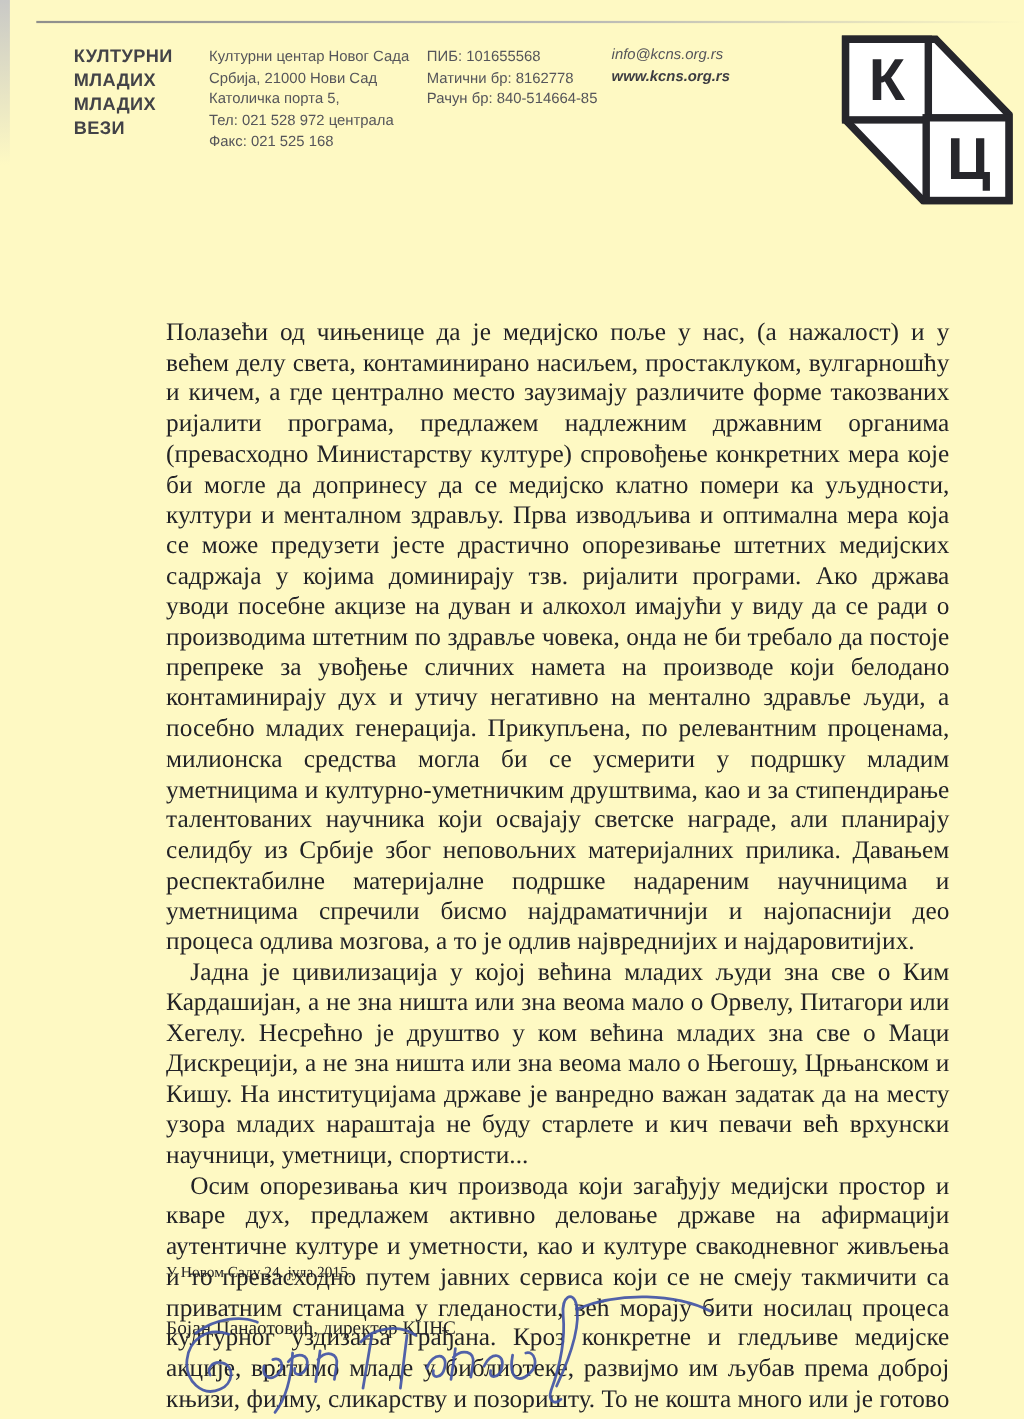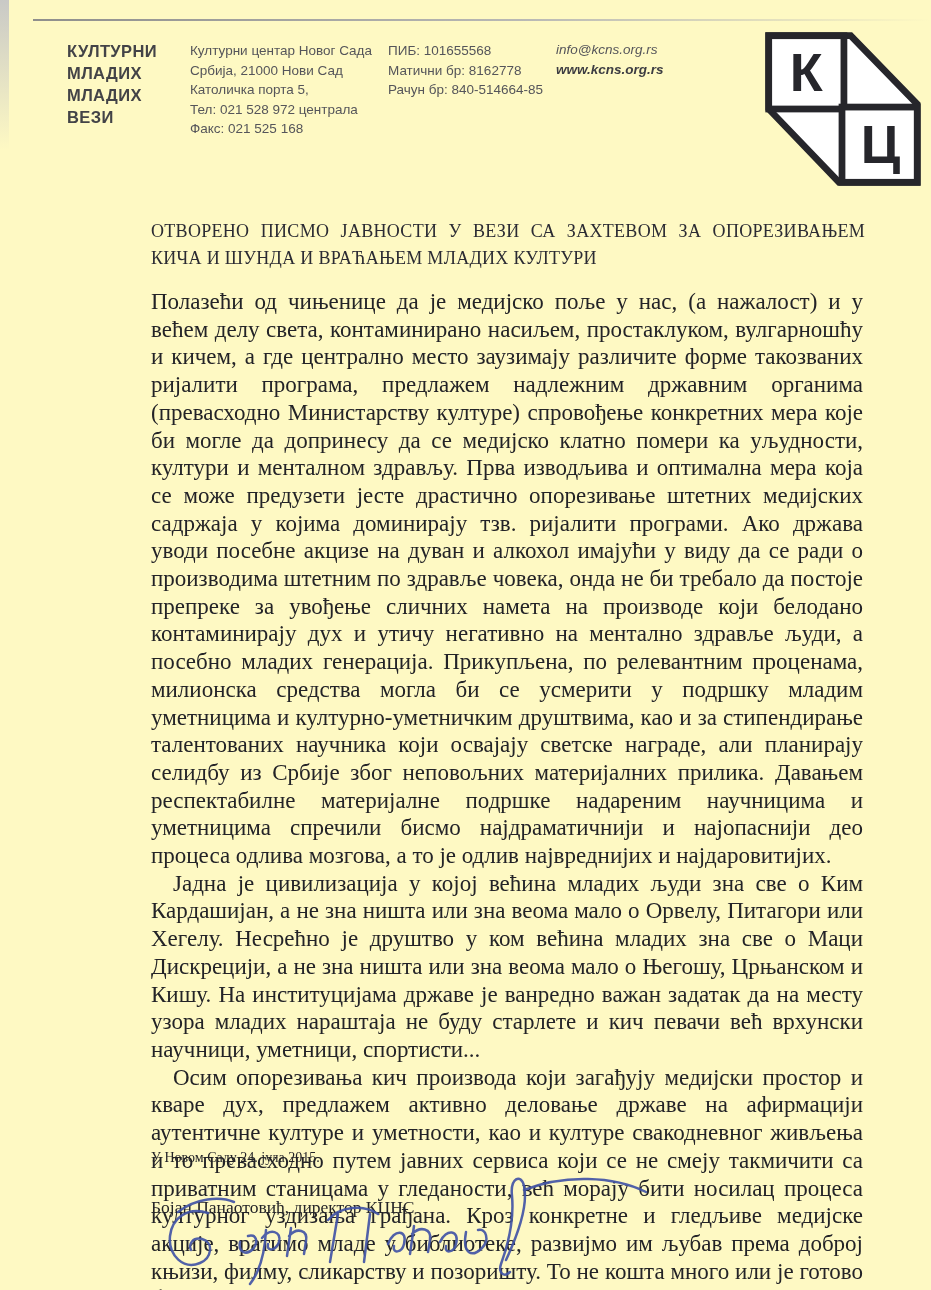--- a/index.html
+++ b/index.html
@@ -88,21 +88,20 @@
   </div>
 
   <svg class="logo" width="162" height="164" viewBox="0 0 168 168">
     <path d="M8 8 H93 L162 79 V160 H81 L8 84 Z" fill="#ffffff" stroke="#26262b" stroke-width="7" stroke-linejoin="miter"></path>
     <rect x="8" y="8" width="78" height="76" fill="#ffffff" stroke="#26262b" stroke-width="7"></rect>
     <rect x="84" y="82" width="78" height="78" fill="#ffffff" stroke="#26262b" stroke-width="7"></rect>
     <text x="47" y="65" text-anchor="middle" font-family="Liberation Sans, sans-serif" font-weight="bold" font-size="56" fill="#26262b">К</text>
     <text x="124" y="140" text-anchor="middle" font-family="Liberation Sans, sans-serif" font-weight="bold" font-size="56" fill="#26262b">Ц</text>
   </svg>
 
-  <h1 class="title">ОТВОРЕНО ПИСМО ЈАВНОСТИ У ВЕЗИ СА ЗАХТЕВОМ ЗА ОПОРЕЗИВАЊЕМ КИЧА И ШУНДА И ВРАЋАЊЕМ МЛАДИХ КУЛТУРИ</h1>
 
   <div class="body-text">
     <p>Полазећи од чињенице да је медијско поље у нас, (а нажалост) и у већем делу света, контаминирано насиљем, простаклуком, вулгарношћу и кичем, а где централно место заузимају различите форме такозваних ријалити програма, предлажем надлежним државним органима (превасходно Министарству културе) спровођење конкретних мера које би могле да допринесу да се медијско клатно помери ка уљудности, култури и менталном здрављу. Прва изводљива и оптимална мера која се може предузети јесте драстично опорезивање штетних медијских садржаја у којима доминирају тзв. ријалити програми. Ако држава уводи посебне акцизе на дуван и алкохол имајући у виду да се ради о производима штетним по здравље човека, онда не би требало да постоје препреке за увођење сличних намета на производе који белодано контаминирају дух и утичу негативно на ментално здравље људи, а посебно младих генерација. Прикупљена, по релевантним проценама, милионска средства могла би се усмерити у подршку младим уметницима и културно-уметничким друштвима, као и за стипендирање талентованих научника који освајају светске награде, али планирају селидбу из Србије због неповољних материјалних прилика. Давањем респектабилне материјалне подршке надареним научницима и уметницима спречили бисмо најдраматичнији и најопаснији део процеса одлива мозгова, а то је одлив највреднијих и најдаровитијих.</p>
     <p>Јадна је цивилизација у којој већина младих људи зна све о Ким Кардашијан, а не зна ништа или зна веома мало о Орвелу, Питагори или Хегелу. Несрећно је друштво у ком већина младих зна све о Маци Дискрецији, а не зна ништа или зна веома мало о Његошу, Црњанском и Кишу. На институцијама државе је ванредно важан задатак да на месту узора младих нараштаја не буду старлете и кич певачи већ врхунски научници, уметници, спортисти...</p>
     <p>Осим опорезивања кич производа који загађују медијски простор и кваре дух, предлажем активно деловање државе на афирмацији аутентичне културе и уметности, као и културе свакодневног живљења и то превасходно путем јавних сервиса који се не смеју такмичити са приватним станицама у гледаности, већ морају бити носилац процеса културног уздизања грађана. Кроз конкретне и гледљиве медијске акције, вратимо младе у библиотеке, развијмо им љубав према доброј књизи, филму, сликарству и позоришту. То не кошта много или је готово бесплатно, а далеко је важније од разних догађаја који ишту милионе, а имају слаб одјек у народу.</p>
     <p>Позивам све интелектуалще и јавне делатнике без обзира на полну, верску, политичку, расну или националну припадност, да подрже овај апел и дају конкретне предлоге које исти садржи.</p>
   </div>
 
   <div class="dateline">У Новом Саду 24. јула 2015.</div>
   <div class="signatory">Бојан Панаотовић, директор КЦНС</div>

